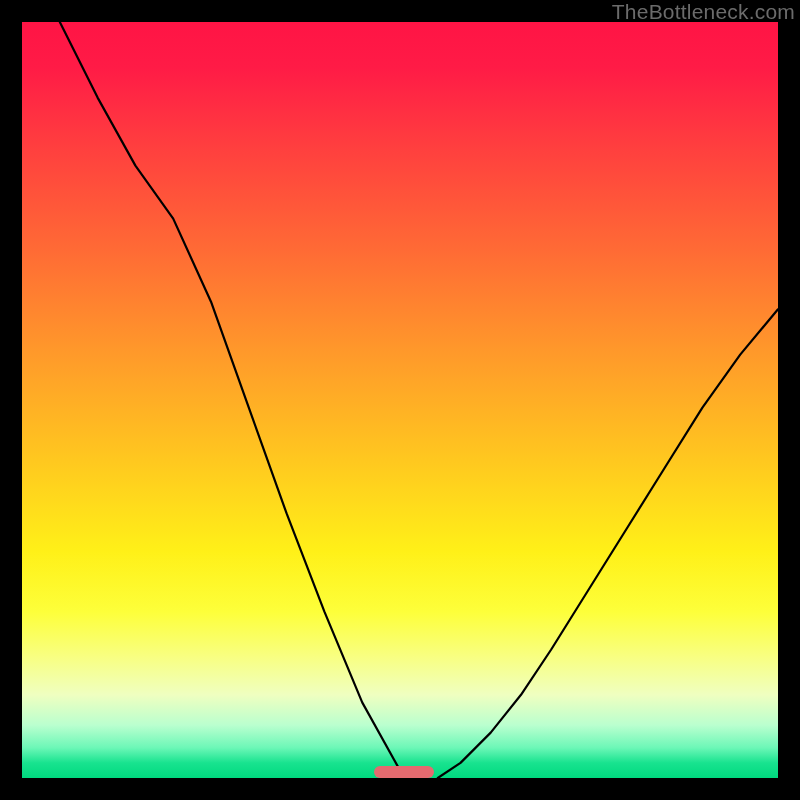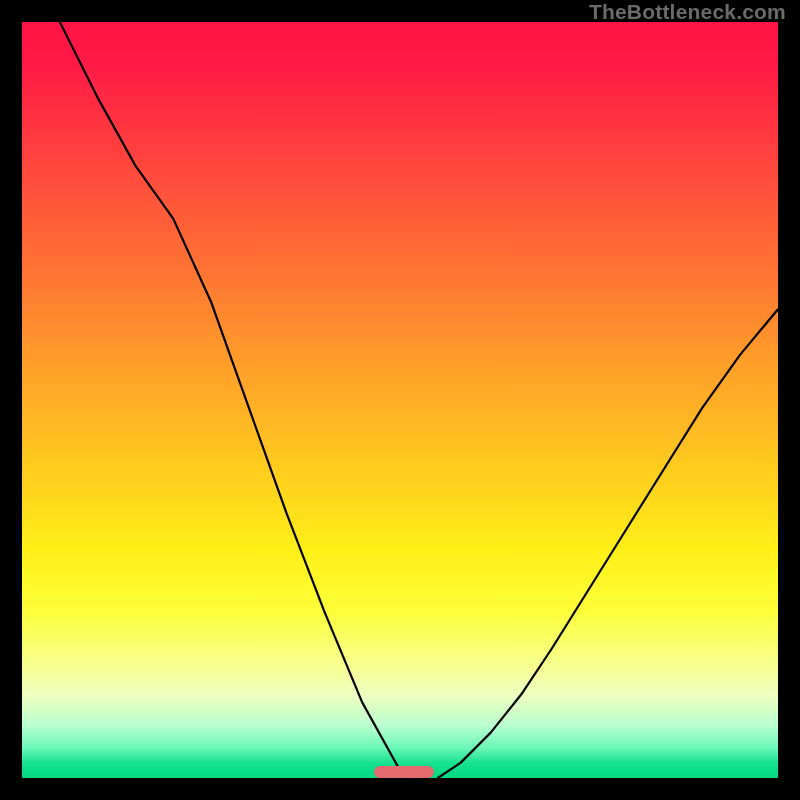--- a/index.html
+++ b/index.html
@@ -61,26 +61,25 @@
   }
   .marker {
     position: absolute;
     height: 12px;
     border-radius: 7px;
     background: #e46a6f;
   }
   .watermark {
     position: absolute;
     top: 0px;
-    right: 14px;
+    right: 5px;
     color: #6b6b6b;
     font-size: 21px;
     letter-spacing: 0.2px;
     user-select: none;
-    font-weight: bold;
   }
 </style>
 </head>
 <body>
 
 <div class="canvas">
 
   <div class="plot-area">
     <div class="gradient-bg"></div>
 

